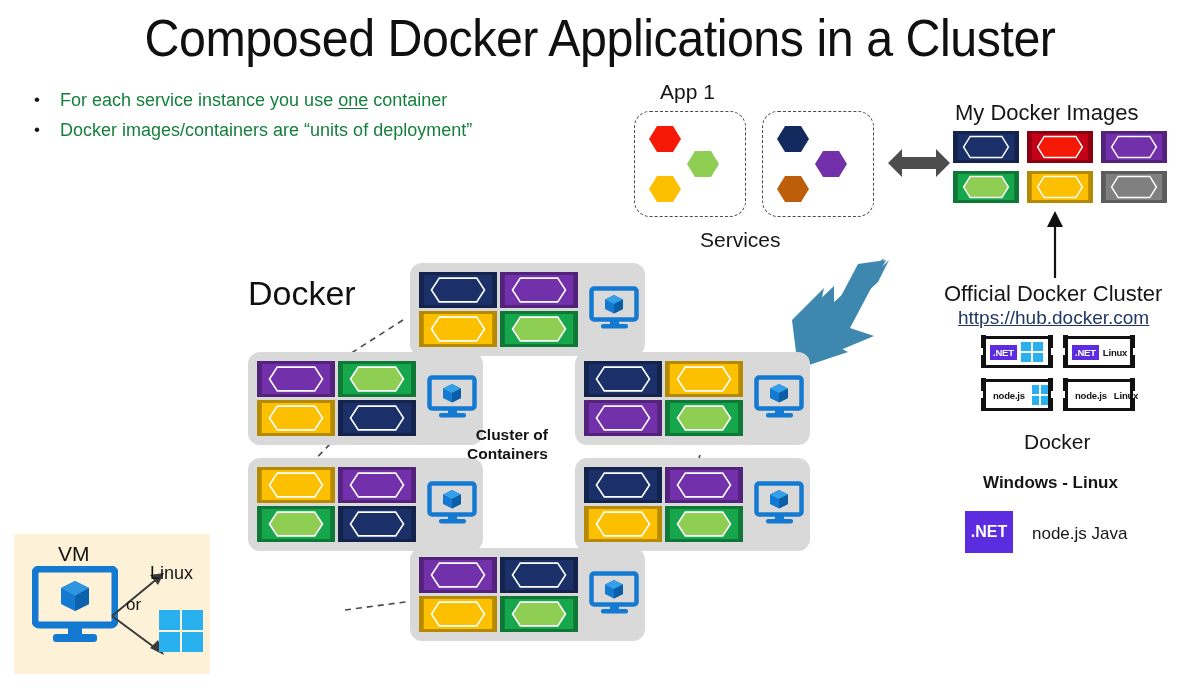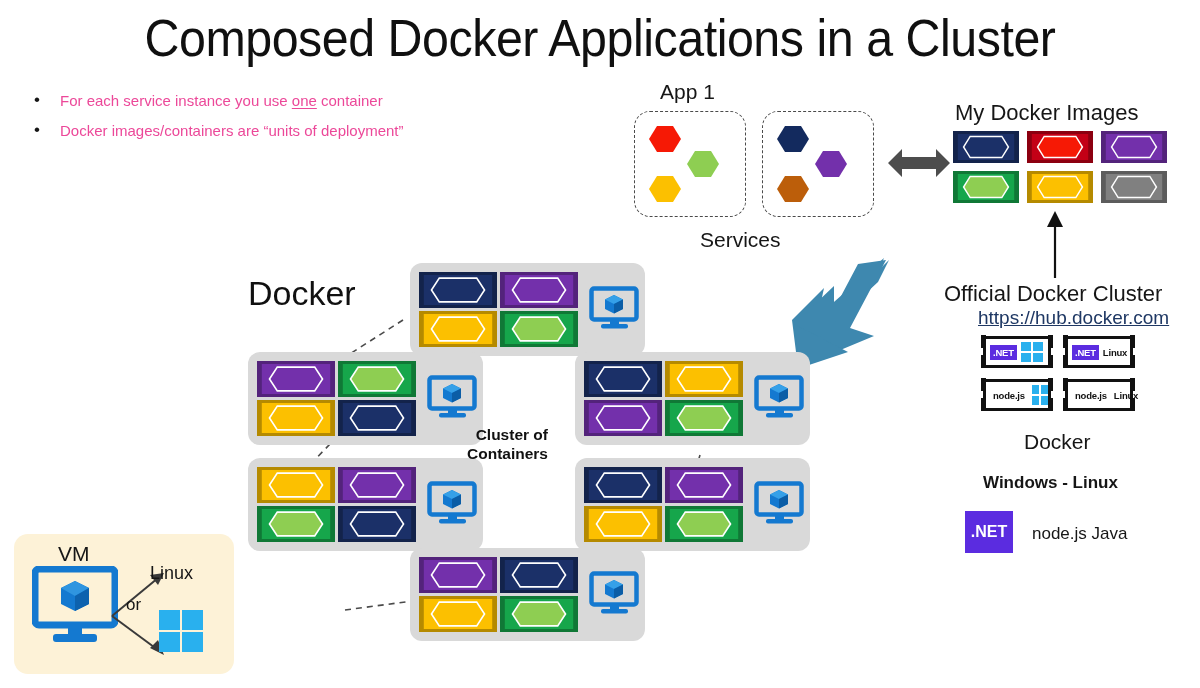--- a/index.html
+++ b/index.html
@@ -25,24 +25,24 @@
     transform:scaleX(0.93);
   }
 
   
   #bullet-list{
     left:24px;top:86px;width:570px;
     list-style:none;margin:0;padding:0;
   }
   #bullet-list li{
     position:relative;
-    font-size:15px;
+    font-size:18px;
     line-height:29.5px;
     padding-left:36px;
-    color:#ec4899;
+    color:#15803d;
     white-space:nowrap;
   }
   #bullet-list li:before{
     content:"\2022";
     position:absolute;left:10px;top:-1px;
     font-size:17px;color:#161616;
   }
   .u{text-decoration:underline;text-underline-offset:2px;}
 
   
@@ -60,23 +60,23 @@
 
   
   .host-plate{
     position:absolute;
     background:#d9d9d9;
     border-radius:12px;
   }
 
   
   #vm-card{
-    left:14px;top:534px;width:220px;height:140px;
+    left:14px;top:534px;width:196px;height:140px;
     background:#fdf2d7;
-    border-radius:14px;
+    border-radius:2px;
   }
 
   
   .link{
     color:#1f3864;
     text-decoration:underline;
     font-size:19px;
     white-space:nowrap;
   }
 
@@ -206,21 +206,21 @@
     <rect x="0" y="29" width="66" height="3" fill="#5c5c5c"></rect>
   </svg></div>
   </div>
 
 <svg class="abs" style="left:1040px;top:210px;" width="30" height="68">
   <line x1="15" y1="68" x2="15" y2="10" stroke="#111" stroke-width="2.2"></line>
   <polygon points="15,1 7,17 23,17" fill="#111"></polygon>
 </svg>
 
 <div class="abs lbl" style="left:944px;top:281px;font-size:22px;">Official Docker Cluster</div>
-<a class="abs link" href="#" style="left:958px;top:307px;margin-left:20px;">https://hub.docker.com</a>
+<a class="abs link" href="#" style="left:958px;top:307px;">https://hub.docker.com</a>
 
 <div class="abs" id="official-image-boxes" style="left:983px;top:336px;">
     <div class="dimg-frame" style="left: 0px; top: 0px; width: 68px; height: 32px;">
       <div class="cap cap-net" style="padding: 2px 3px; margin-left: 4px;">.NET</div>
       <div class="win-logo" style="width: 22px; height: 20px; margin-left: 4px;">
         <div></div>
         <div></div>
         <div></div>
         <div></div>
       </div>

